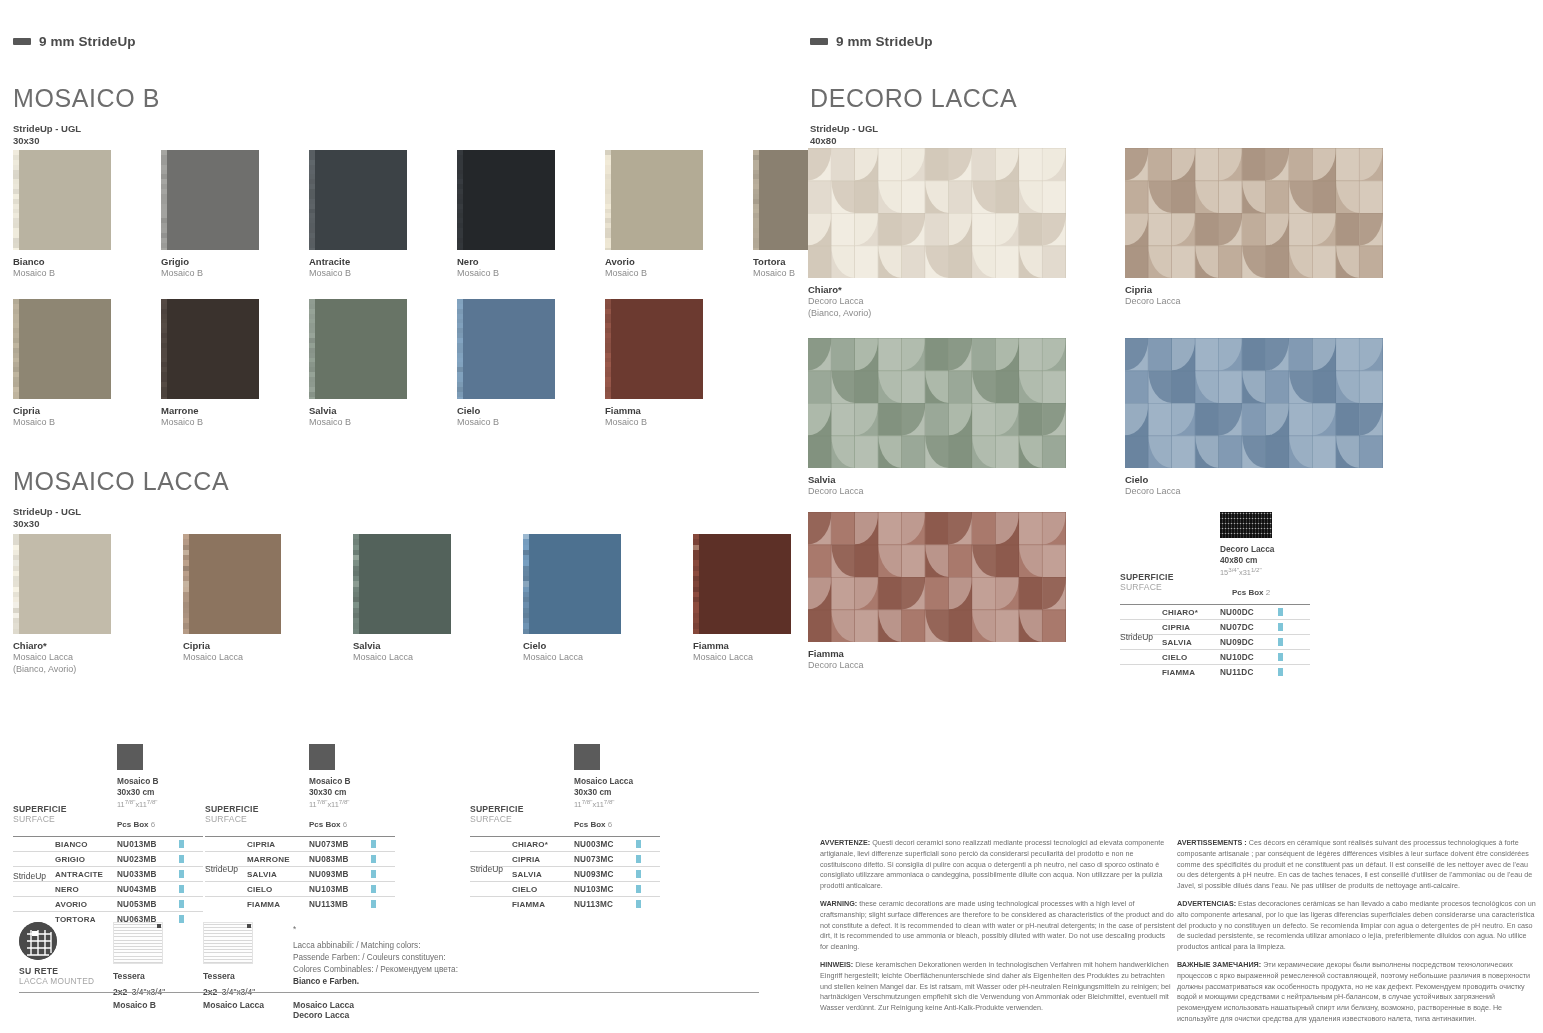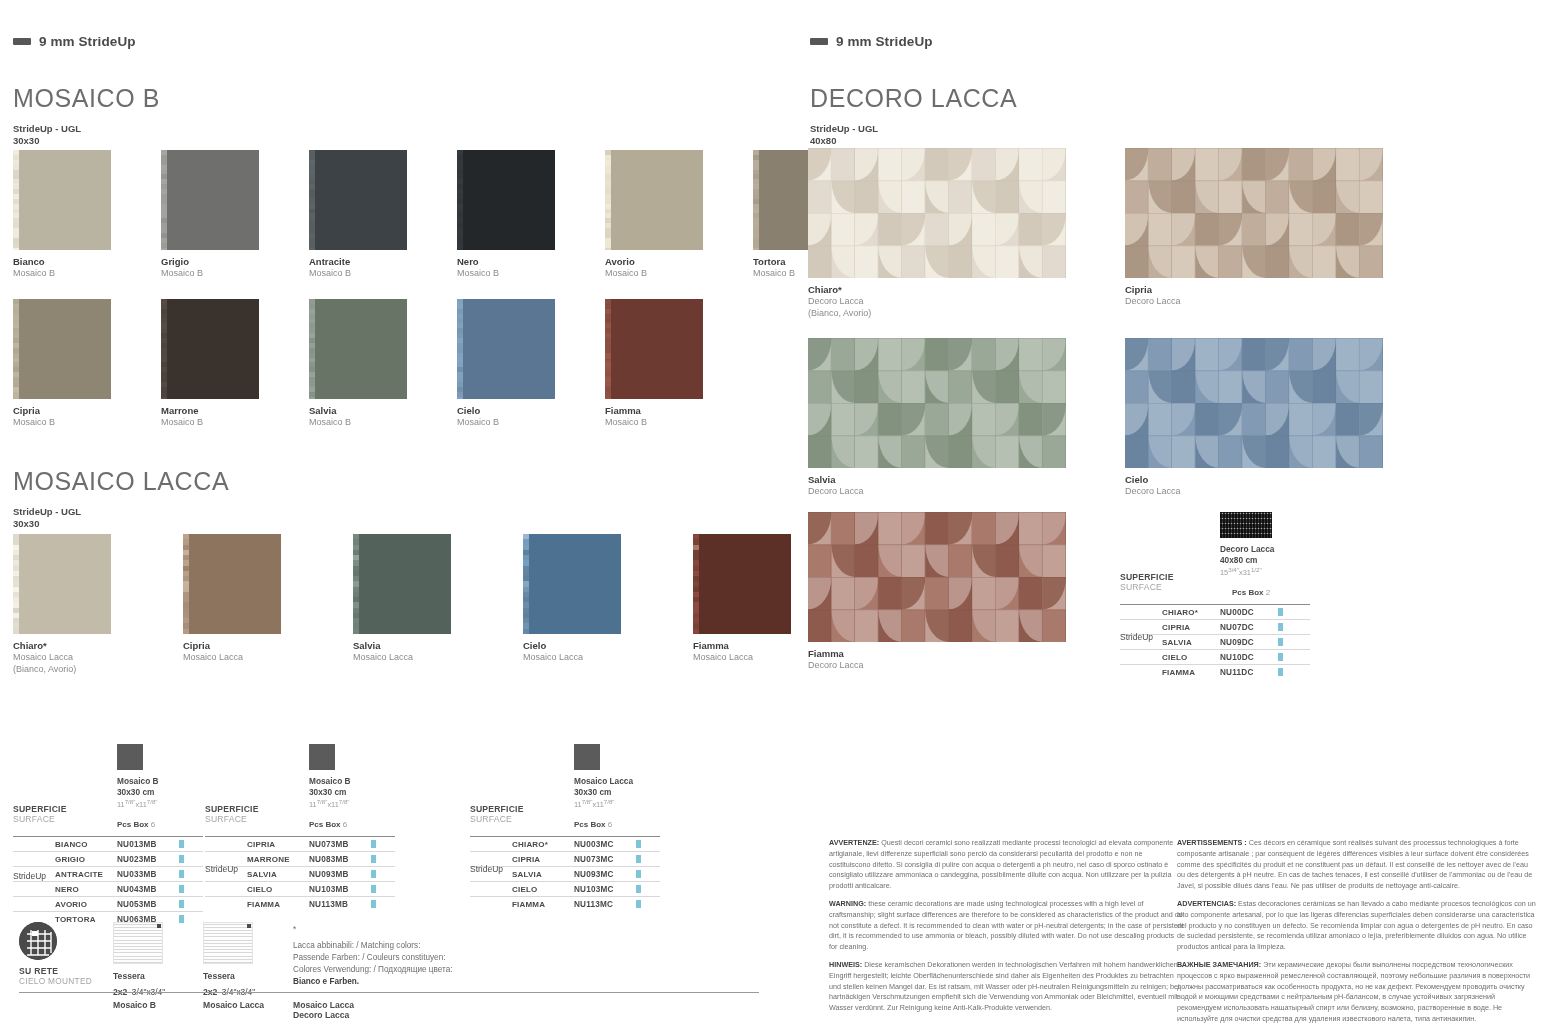--- a/index.html
+++ b/index.html
@@ -678,21 +678,21 @@
         <div style="position: absolute; left: 6px; top: 0px; width: 38px; height: 38px; border-radius: 50%; background: rgb(74, 74, 74); overflow: hidden;"><svg width="38" height="38" viewBox="0 0 38 38">
             <circle cx="19" cy="19" r="19" fill="#4a4a4a"></circle>
             <g stroke="#ffffff" stroke-width="1.4" fill="none">
               <path d="M8 12 H32 M8 19 H32 M8 26 H32 M8 33 H30"></path>
               <path d="M12 8 V33 M19 8 V33 M26 8 V33 M32 10 V31"></path>
             </g>
             <rect x="13" y="9" width="6" height="5" fill="#ffffff"></rect>
           </svg></div>
         <div style="position: absolute; left: 6px; top: 44px;">
           <div class="legend-title">SU RETE</div>
-          <div class="legend-sub">CIELO MOUNTED</div>
+          <div class="legend-sub">LACCA MOUNTED</div>
         </div>
         <div style="position: absolute; left: 100px; top: 0px;">
           <div style="width:48px;height:40px;background:repeating-linear-gradient(0deg,#d8d8d8 0 1px,#fdfdfd 1px 3.2px),repeating-linear-gradient(90deg,#d8d8d8 0 1px,transparent 1px 3.2px);border:1px solid #e3e3e3;position:relative;">
             <div style="position:absolute;right:1px;top:1px;width:4px;height:4px;background:#4a4a4a;"></div>
           </div>
           <div style="margin-top:7px;" class="legend-b">Tessera</div>
           <div><span class="legend-b">2x2</span> <span class="legend-n">3/4"x3/4"</span></div>
         </div>
         <div class="legend-b" style="position: absolute; left: 100px; top: 78px;">Mosaico B</div>
         <div style="position: absolute; left: 190px; top: 0px;">
@@ -700,21 +700,21 @@
             <div style="position:absolute;right:1px;top:1px;width:4px;height:4px;background:#4a4a4a;"></div>
           </div>
           <div style="margin-top:7px;" class="legend-b">Tessera</div>
           <div><span class="legend-b">2x2</span> <span class="legend-n">3/4"x3/4"</span></div>
         </div>
         <div class="legend-b" style="position: absolute; left: 190px; top: 78px;">Mosaico Lacca</div>
         <div style="position: absolute; left: 280px; top: 2px; width: 230px;">
           <div class="legend-note" style="margin-bottom:4px;">*</div>
           <div class="legend-note">Lacca abbinabili: / Matching colors:</div>
           <div class="legend-note">Passende Farben: / Couleurs constituyen:</div>
-          <div class="legend-note">Colores Verwendung: / Подходящие цвета:</div>
+          <div class="legend-note">Colores Combinables: / Рекомендуем цвета:</div>
           <div class="legend-note"><b>Bianco e Farben.</b></div>
         </div>
         <div style="position: absolute; left: 280px; top: 78px;">
           <div class="legend-b">Mosaico Lacca</div>
           <div class="legend-b">Decoro Lacca</div>
         </div>
         <div style="position: absolute; left: 6px; top: 70px; width: 740px; height: 1px; background: rgb(154, 154, 154);"></div>
       </div>
   </div>
 
@@ -1387,21 +1387,21 @@
               <div style="width:42px;"></div>
               <div class="ct-colorname" style="width:58px;">FIAMMA</div>
               <div class="ct-code" style="width:58px;">NU11DC</div>
               <div class="ct-chip"></div>
             </div>
           </div>
           <div class="ct-strideup" style="position: absolute; left: 0px; top: 120px;">StrideUp</div>
         </div>
       </div>
 
-    <div id="warn-left" class="warn-col" style="position:absolute;left:29px;top:838px;width:355px;">
+    <div id="warn-left" class="warn-col" style="position:absolute;left:20px;top:838px;width:355px;">
         <p><b>AVVERTENZE:</b><span> Questi decori ceramici sono realizzati mediante processi tecnologici ad elevata componente artigianale, lievi differenze superficiali sono perciò da considerarsi peculiarità del prodotto e non ne costituiscono difetto. Si consiglia di pulire con acqua o detergenti a ph neutro, nel caso di sporco ostinato è consigliato utilizzare ammoniaca o candeggina, possibilmente diluite con acqua. Non utilizzare per la pulizia prodotti anticalcare.</span></p>
         <p><b>WARNING:</b><span> these ceramic decorations are made using technological processes with a high level of craftsmanship; slight surface differences are therefore to be considered as characteristics of the product and do not constitute a defect. It is recommended to clean with water or pH-neutral detergents; in the case of persistent dirt, it is recommended to use ammonia or bleach, possibly diluted with water. Do not use descaling products for cleaning.</span></p>
         <p><b>HINWEIS:</b><span> Diese keramischen Dekorationen werden in technologischen Verfahren mit hohem handwerklichen Eingriff hergestellt; leichte Oberflächenunterschiede sind daher als Eigenheiten des Produktes zu betrachten und stellen keinen Mangel dar. Es ist ratsam, mit Wasser oder pH-neutralen Reinigungsmitteln zu reinigen; bei hartnäckigen Verschmutzungen empfiehlt sich die Verwendung von Ammoniak oder Bleichmittel, eventuell mit Wasser verdünnt. Zur Reinigung keine Anti-Kalk-Produkte verwenden.</span></p>
       </div>
     <div id="warn-right" class="warn-col" style="position:absolute;left:377px;top:838px;width:360px;">
         <p><b>AVERTISSEMENTS :</b><span> Ces décors en céramique sont réalisés suivant des processus technologiques à forte composante artisanale ; par conséquent de légères différences visibles à leur surface doivent être considérées comme des spécificités du produit et ne constituent pas un défaut. Il est conseillé de les nettoyer avec de l'eau ou des détergents à pH neutre. En cas de taches tenaces, il est conseillé d'utiliser de l'ammoniac ou de l'eau de Javel, si possible dilués dans l'eau. Ne pas utiliser de produits de nettoyage anti-calcaire.</span></p>
         <p><b>ADVERTENCIAS:</b><span> Estas decoraciones cerámicas se han llevado a cabo mediante procesos tecnológicos con un alto componente artesanal, por lo que las ligeras diferencias superficiales deben considerarse una característica del producto y no constituyen un defecto. Se recomienda limpiar con agua o detergentes de pH neutro. En caso de suciedad persistente, se recomienda utilizar amoniaco o lejía, preferiblemente diluidos con agua. No utilice productos antical para la limpieza.</span></p>
         <p><b>ВАЖНЫЕ ЗАМЕЧАНИЯ:</b><span> Эти керамические декоры были выполнены посредством технологических процессов с ярко выраженной ремесленной составляющей, поэтому небольшие различия в поверхности должны рассматриваться как особенность продукта, но не как дефект. Рекомендуем проводить очистку водой и моющими средствами с нейтральным pH-балансом, в случае устойчивых загрязнений рекомендуем использовать нашатырный спирт или белизну, возможно, растворенные в воде. Не используйте для очистки средства для удаления известкового налета, типа антинакипин.</span></p>
       </div>
   </div>

